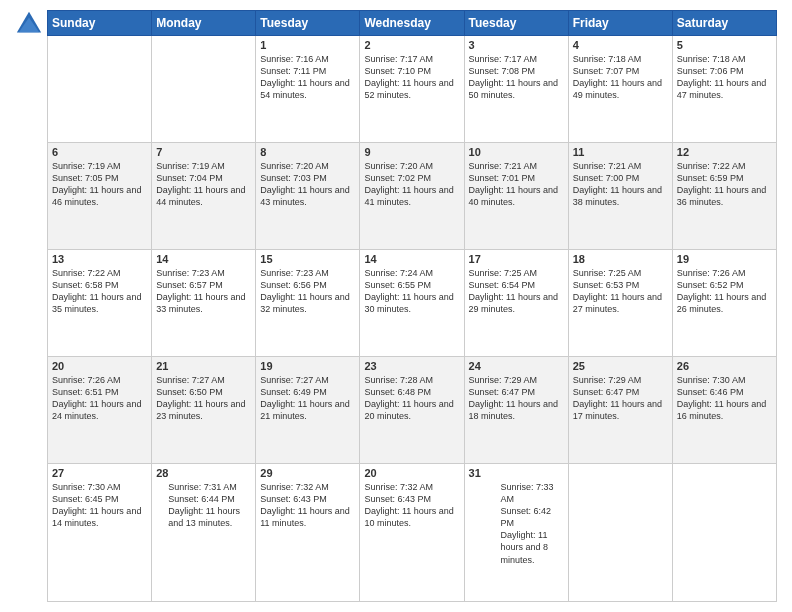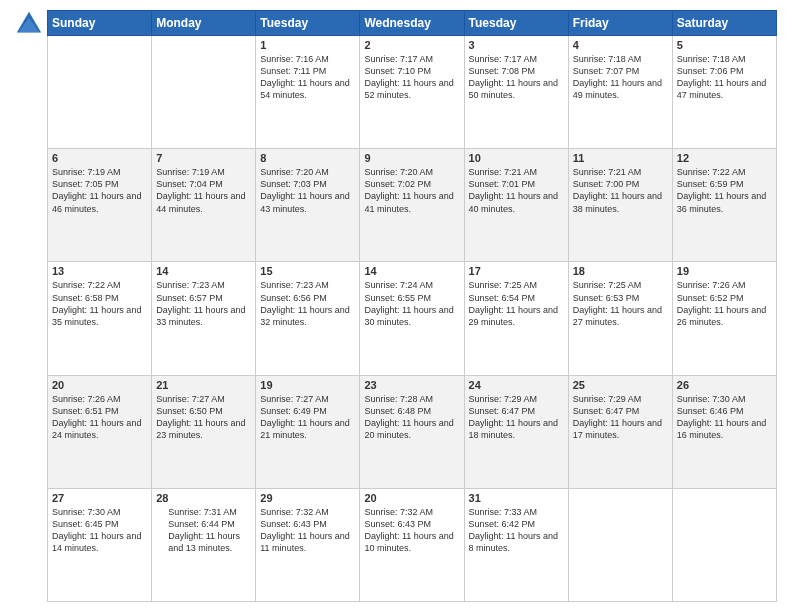--- a/index.html
+++ b/index.html
@@ -328,21 +328,21 @@
 Daylight: 11 hours and 11 minutes.</div>
           </td>
           <td>
             <span class="day-num">20</span>
             <div class="cell-info" style="white-space: pre-line;">Sunrise: 7:32 AM
 Sunset: 6:43 PM
 Daylight: 11 hours and 10 minutes.</div>
           </td>
           <td>
             <span class="day-num">31</span>
-            <div class="cell-info" style="white-space: pre-line;">Sunrise: 7:33 AM
+            <div class="cell-info" style="white-space: pre-line; margin-left: 32px;">Sunrise: 7:33 AM
 Sunset: 6:42 PM
 Daylight: 11 hours and 8 minutes.</div>
           </td>
           <td class="empty-cell"></td>
           <td class="empty-cell"></td>
         </tr>
       </tbody>
   </table>
 </div>
 

